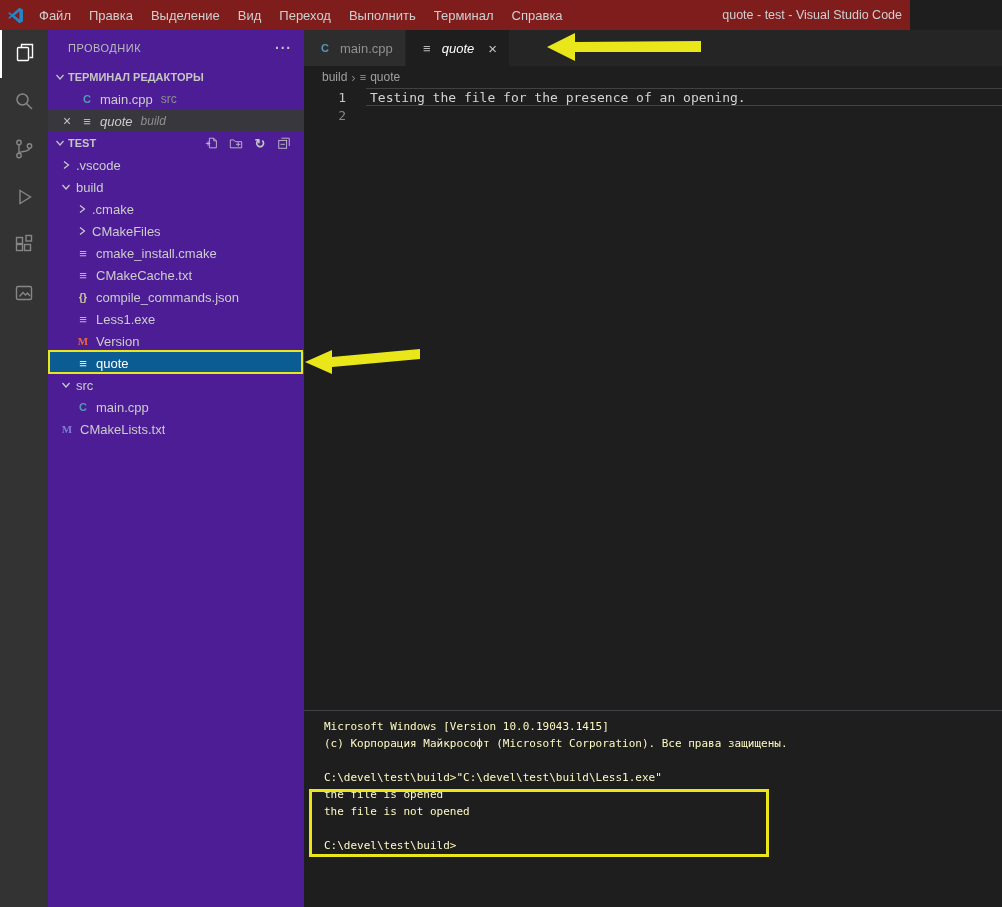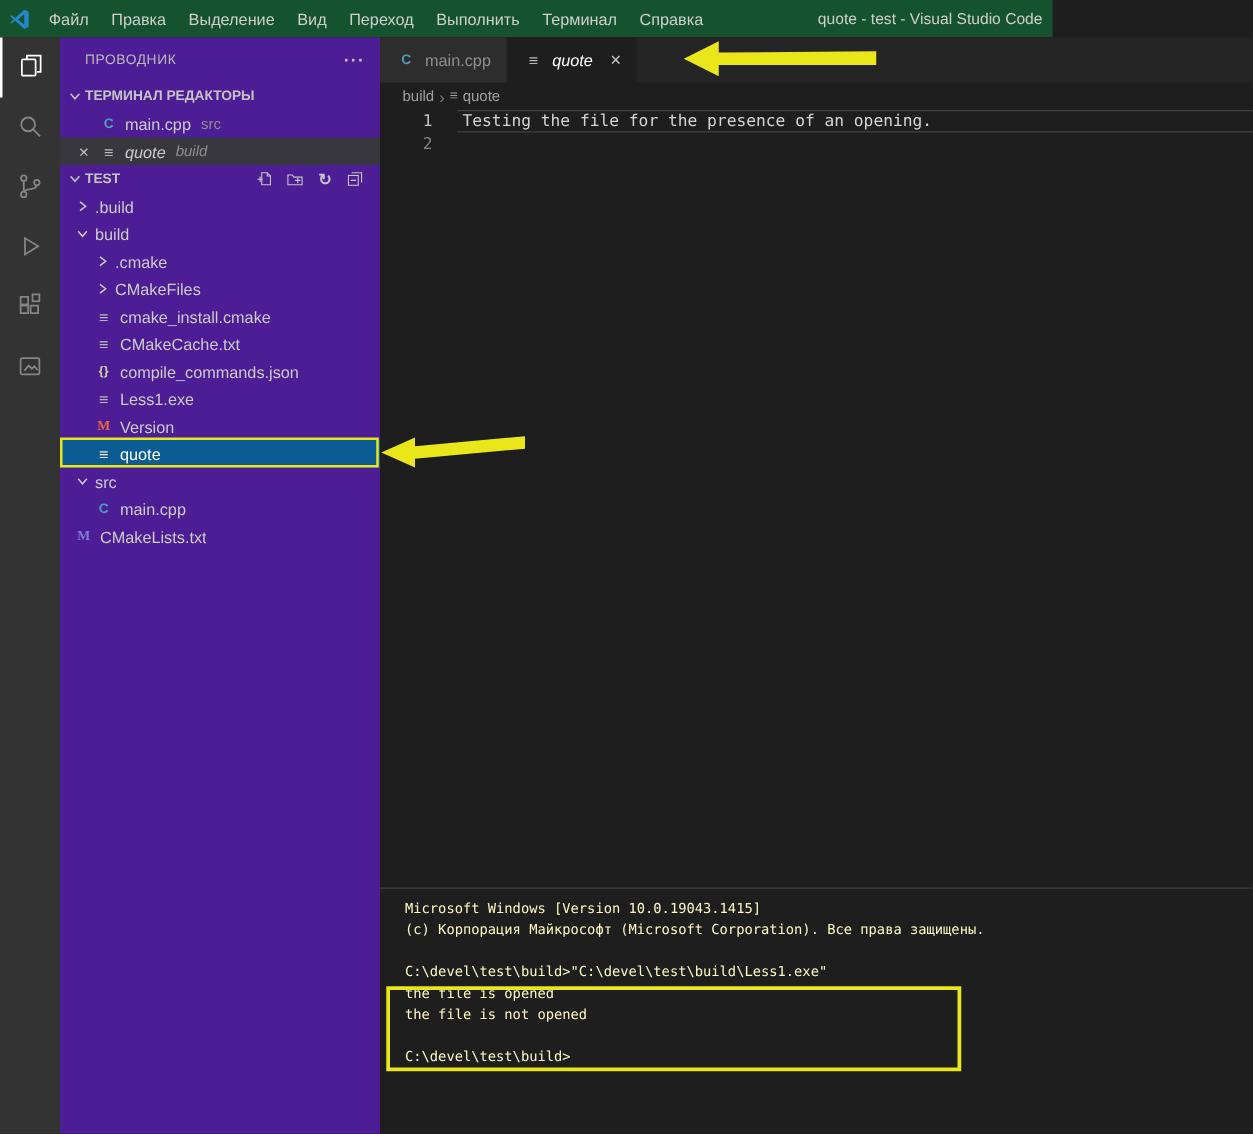--- a/index.html
+++ b/index.html
@@ -5,22 +5,22 @@
   * { margin:0; padding:0; box-sizing:border-box; }
   html,body { width:1002px; height:907px; }
   body {
     position:relative; overflow:hidden; background:#1e1e1e;
     font-family:"Liberation Sans", sans-serif; color:#cccccc; font-size:13px;
     -webkit-font-smoothing:antialiased;
   }
   .mono { font-family:"DejaVu Sans Mono", monospace; }
 
   
-  .titlebar { position:absolute; left:0; top:0; width:842px; height:30px;
-    background:#14532d; display:flex; align-items:center; }
+  .titlebar { position:absolute; left:0; top:0; width:910px; height:30px;
+    background:#7f1d1d; display:flex; align-items:center; }
   .vscode-logo { width:30px; display:flex; justify-content:center; flex:none; }
   .menu-item { padding:0 9px; height:30px; display:flex; align-items:center; color:#cfcfcf; cursor:default; }
   .window-title { position:absolute; right:8px; top:0; height:30px; display:flex; align-items:center; color:#cfcfcf; font-size:12.5px; }
 
   
   .activitybar { position:absolute; left:0; top:30px; width:48px; height:877px; background:#333333; }
   .ab-item { width:48px; height:48px; display:flex; align-items:center; justify-content:center; color:#868686; }
   .ab-item svg { stroke:#868686; }
   .ab-item.active { border-left:2px solid #ffffff; }
   .ab-item.active svg { stroke:#ffffff; }
@@ -214,21 +214,21 @@
       </span>
     </span>
   </div>
 
   <div class="row lvl0">
     <span class="chev">
         <svg width="10" height="10" viewBox="0 0 10 10">
           <path d="M3 1.5 7.5 5 3 8.5" stroke="#cccccc" fill="none" stroke-width="1.2"></path>
         </svg>
       </span>
-    <span class="lbl">.build</span>
+    <span class="lbl">.vscode</span>
   </div>
   <div class="row lvl0">
     <span class="chev">
         <svg width="10" height="10" viewBox="0 0 10 10">
           <path d="M1.5 3 5 7l3.5-4" stroke="#cccccc" fill="none" stroke-width="1.2"></path>
         </svg>
       </span>
     <span class="lbl">build</span>
   </div>
   <div class="row lvl1">

